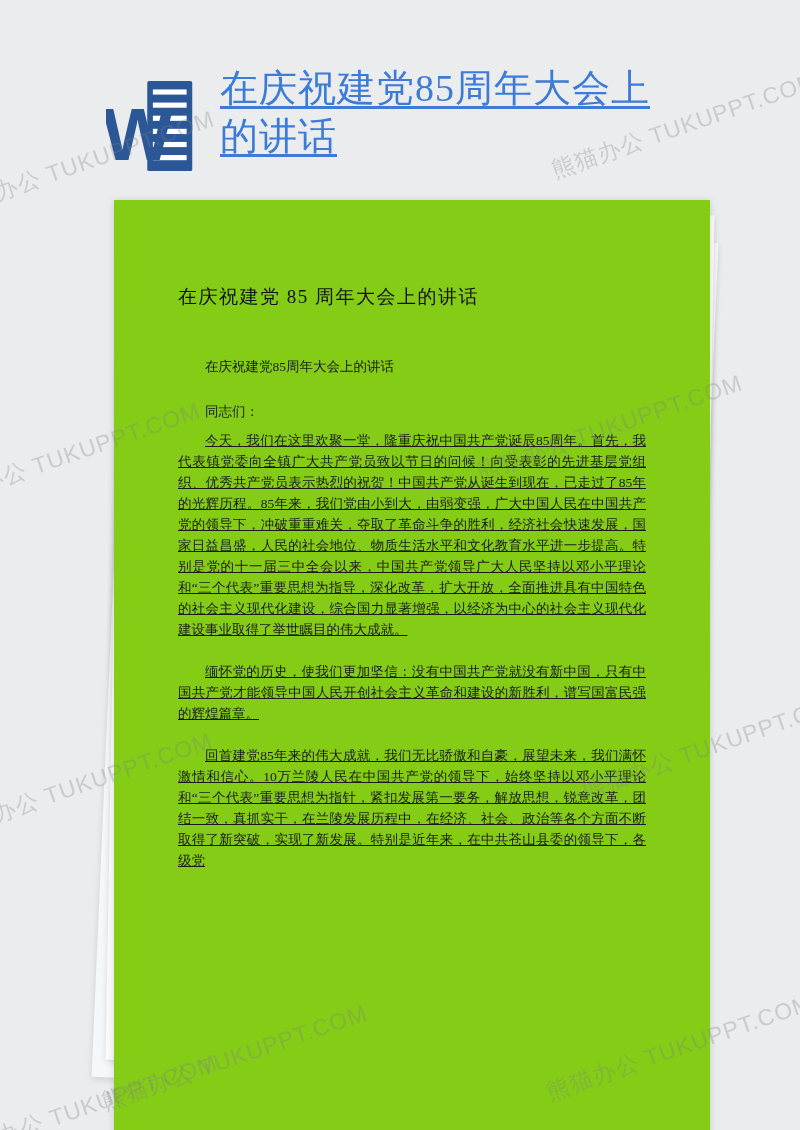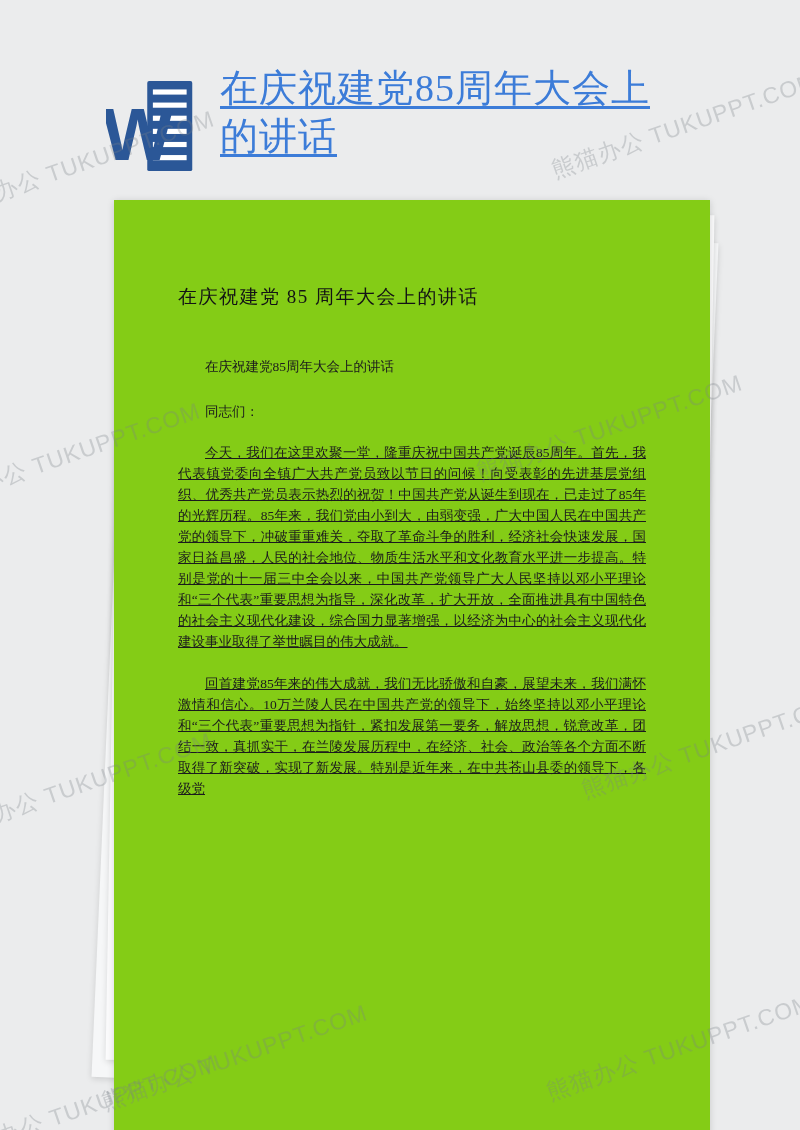--- a/index.html
+++ b/index.html
@@ -47,21 +47,21 @@
     margin-bottom:46px;
   }
   .doc-body p {
     font-size:13.5px;
     line-height:21px;
     color:#1b1b1d;
     text-align:justify;
     text-indent:2em;
   }
   .doc-sub { margin-bottom:24px; }
-  .doc-salutation { margin-bottom:20px; }
+  .doc-salutation { margin-bottom:8px; }
   .doc-para { margin-bottom:21px;text-decoration:underline; }
 
   
   .watermark {
     position:absolute;
     white-space:nowrap;
     font-size:23px;
     letter-spacing:1px;
     color:rgba(122,128,137,.30);
     transform:rotate(-19deg);
@@ -98,20 +98,21 @@
 
 <div class="paper-back back2"></div>
 <div class="paper-back back1"></div>
 
 <div class="paper">
   <div class="doc-heading">在庆祝建党 85 周年大会上的讲话</div>
   <div class="doc-body">
     <p class="doc-sub">在庆祝建党85周年大会上的讲话</p>
     <p class="doc-salutation">同志们：</p>
     <p class="doc-para">今天，我们在这里欢聚一堂，隆重庆祝中国共产党诞辰85周年。首先，我代表镇党委向全镇广大共产党员致以节日的问候！向受表彰的先进基层党组织、优秀共产党员表示热烈的祝贺！中国共产党从诞生到现在，已走过了85年的光辉历程。85年来，我们党由小到大，由弱变强，广大中国人民在中国共产党的领导下，冲破重重难关，夺取了革命斗争的胜利，经济社会快速发展，国家日益昌盛，人民的社会地位、物质生活水平和文化教育水平进一步提高。特别是党的十一届三中全会以来，中国共产党领导广大人民坚持以邓小平理论和“三个代表”重要思想为指导，深化改革，扩大开放，全面推进具有中国特色的社会主义现代化建设，综合国力显著增强，以经济为中心的社会主义现代化建设事业取得了举世瞩目的伟大成就。</p>
+    <p class="doc-para">缅怀党的历史，使我们更加坚信：没有中国共产党就没有新中国，只有中国共产党才能领导中国人民开创社会主义革命和建设的新胜利，谱写国富民强的辉煌篇章。</p>
     <p class="doc-para">回首建党85年来的伟大成就，我们无比骄傲和自豪，展望未来，我们满怀激情和信心。10万兰陵人民在中国共产党的领导下，始终坚持以邓小平理论和“三个代表”重要思想为指针，紧扣发展第一要务，解放思想，锐意改革，团结一致，真抓实干，在兰陵发展历程中，在经济、社会、政治等各个方面不断取得了新突破，实现了新发展。特别是近年来，在中共苍山县委的领导下，各级党</p>
   </div>
 </div>
 
 <span class="watermark wm1">熊猫办公 TUKUPPT.COM</span>
 <span class="watermark wm2">熊猫办公 TUKUPPT.COM</span>
 <span class="watermark wm3">熊猫办公 TUKUPPT.COM</span>
 <span class="watermark wm4">熊猫办公 TUKUPPT.COM</span>
 <span class="watermark wm5">熊猫办公 TUKUPPT.COM</span>
 <span class="watermark wm6">熊猫办公 TUKUPPT.COM</span>

